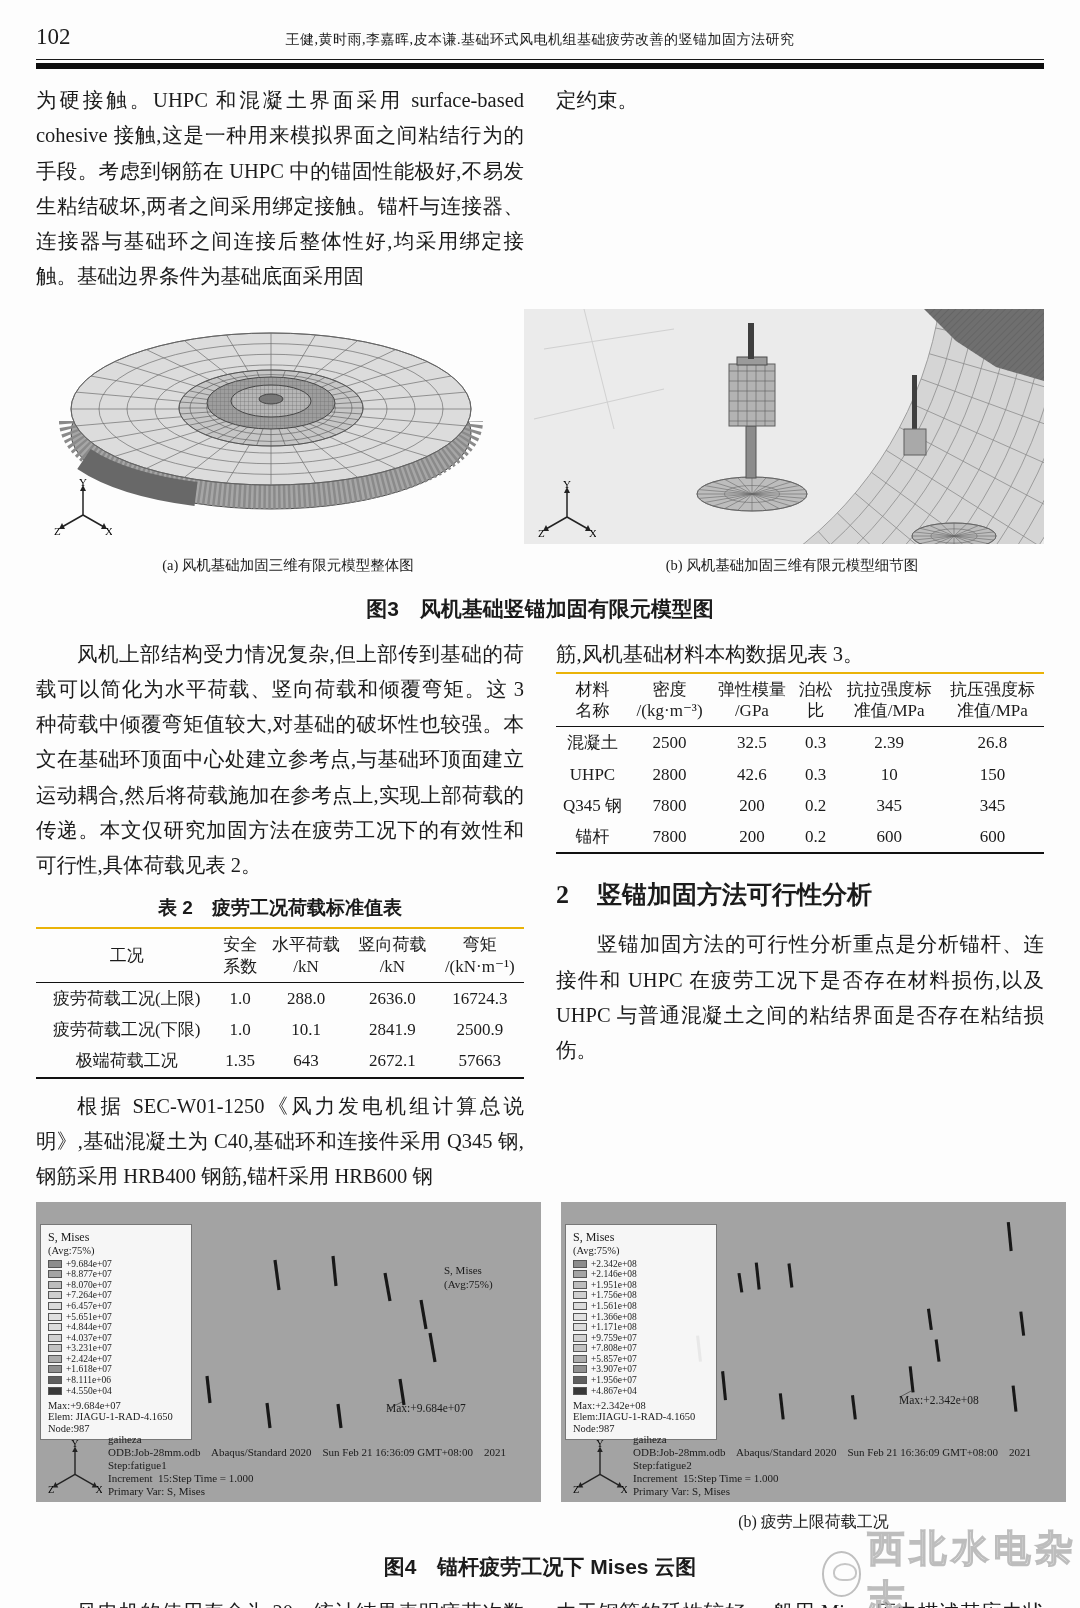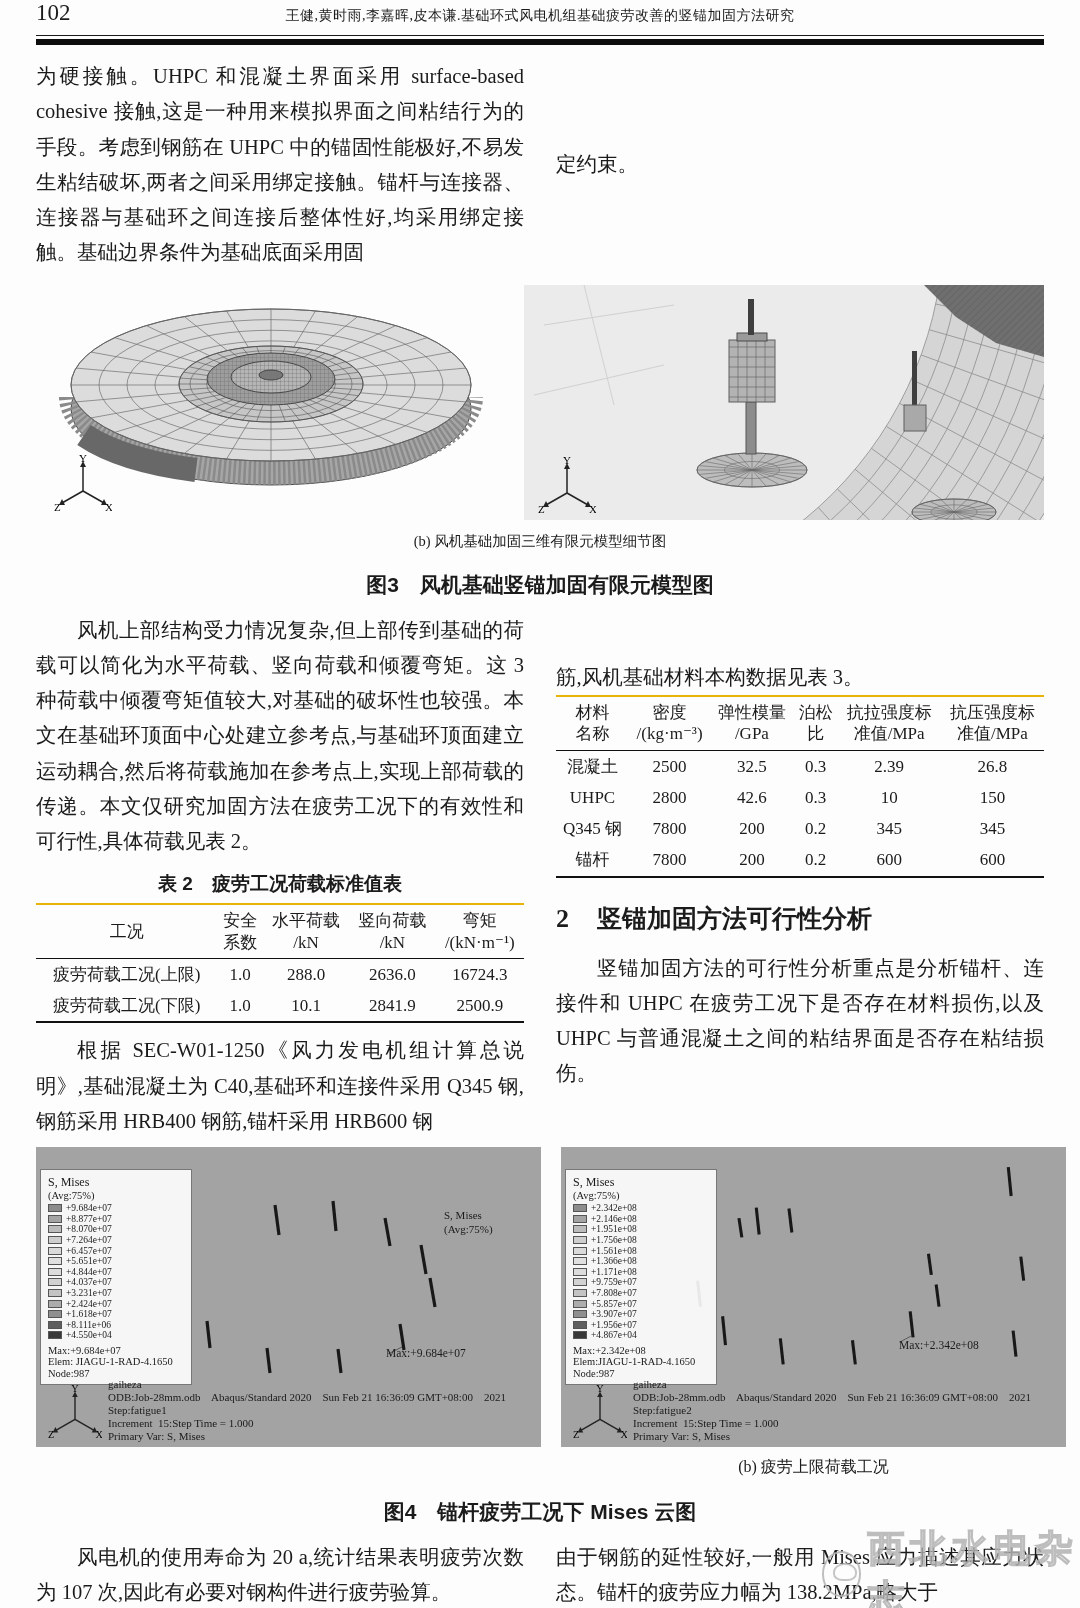--- a/index.html
+++ b/index.html
@@ -1,26 +1,26 @@
 <!DOCTYPE html>
 <html><head>
 <meta charset="utf-8">
 <style>
   html,body{margin:0;padding:0;background:#9e9e9e;}
   .page{position:relative;width:1080px;height:1608px;margin:0 auto;background:#fdfdfd;
         font-family:"Liberation Serif","DejaVu Serif",serif;color:#1b1b1b;overflow:hidden;
         padding:0 36px;box-sizing:border-box;}
   
-  .hdr{display:flex;align-items:baseline;}
+  .hdr{display:flex;align-items:baseline;padding-top:24px;}
   .hdr .pn{font-size:23px;width:70px;}
   .hdr .ttl{flex:1;text-align:center;font-size:14px;letter-spacing:.5px;}
   .rule-thin{height:1px;background:#1a1a1a;margin-top:9px;}
   .rule-thick{height:6px;background:#0d0d0d;margin-top:3px;}
   
-  .cols{display:flex;gap:32px;align-items:center;}
+  .cols{display:flex;gap:32px;}
   .col{width:488px;}
   p.body{font-size:20.5px;line-height:1.72;text-align:justify;margin:0;}
   p.ind{text-indent:2em;}
   .mt{margin-top:14px;}
   
   .fig3-row{display:flex;gap:18px;margin-top:14px;}
   .figbox{position:relative;}
   .fig3-caps{display:flex;margin-top:8px;}
   .fig3-caps div{flex:1;text-align:center;font-size:14.5px;}
   .figtitle{text-align:center;font-family:"Liberation Sans","DejaVu Sans",sans-serif;
@@ -334,20 +334,21 @@
         <polygon points="29,8 26,14 32,14" fill="#222"></polygon>
         <polygon points="53,52 47,52 50,46" fill="#222"></polygon>
         <polygon points="5,52 11,52 8,46" fill="#222"></polygon>
         <text x="25" y="9" font-size="11">Y</text>
         <text x="51" y="58" font-size="11">X</text>
         <text x="0" y="58" font-size="11">Z</text>
       </svg>
     </div>
   </div>
   <div class="fig3-caps">
+    <div>(a) 风机基础加固三维有限元模型整体图</div>
     <div>(b) 风机基础加固三维有限元模型细节图</div>
   </div>
   <div class="figtitle">图3　风机基础竖锚加固有限元模型图</div>
 
   <div class="cols">
     <div class="col">
       <p class="body ind">风机上部结构受力情况复杂,但上部传到基础的荷载可以简化为水平荷载、竖向荷载和倾覆弯矩。这 3 种荷载中倾覆弯矩值较大,对基础的破坏性也较强。本文在基础环顶面中心处建立参考点,与基础环顶面建立运动耦合,然后将荷载施加在参考点上,实现上部荷载的传递。本文仅研究加固方法在疲劳工况下的有效性和可行性,具体荷载见表 2。</p>
       <div class="tbl-title">表 2　疲劳工况荷载标准值表</div>
       <table class="paper" id="t2">
           <thead>
@@ -370,20 +371,27 @@
               <td>288.0</td>
               <td>2636.0</td>
               <td>16724.3</td>
             </tr>
             <tr>
               <td>疲劳荷载工况(下限)</td>
               <td>1.0</td>
               <td>10.1</td>
               <td>2841.9</td>
               <td>2500.9</td>
+            </tr>
+            <tr>
+              <td>极端荷载工况</td>
+              <td>1.35</td>
+              <td>643</td>
+              <td>2672.1</td>
+              <td>57663</td>
             </tr>
           </tbody>
         </table>
       <p class="body ind">根据 SEC-W01-1250《风力发电机组计算总说明》,基础混凝土为 C40,基础环和连接件采用 Q345 钢,钢筋采用 HRB400 钢筋,锚杆采用 HRB600 钢</p>
     </div>
     <div class="col">
       <p class="body">筋,风机基础材料本构数据见表 3。</p>
       <table class="paper" id="t3">
           <thead>
             <tr>

